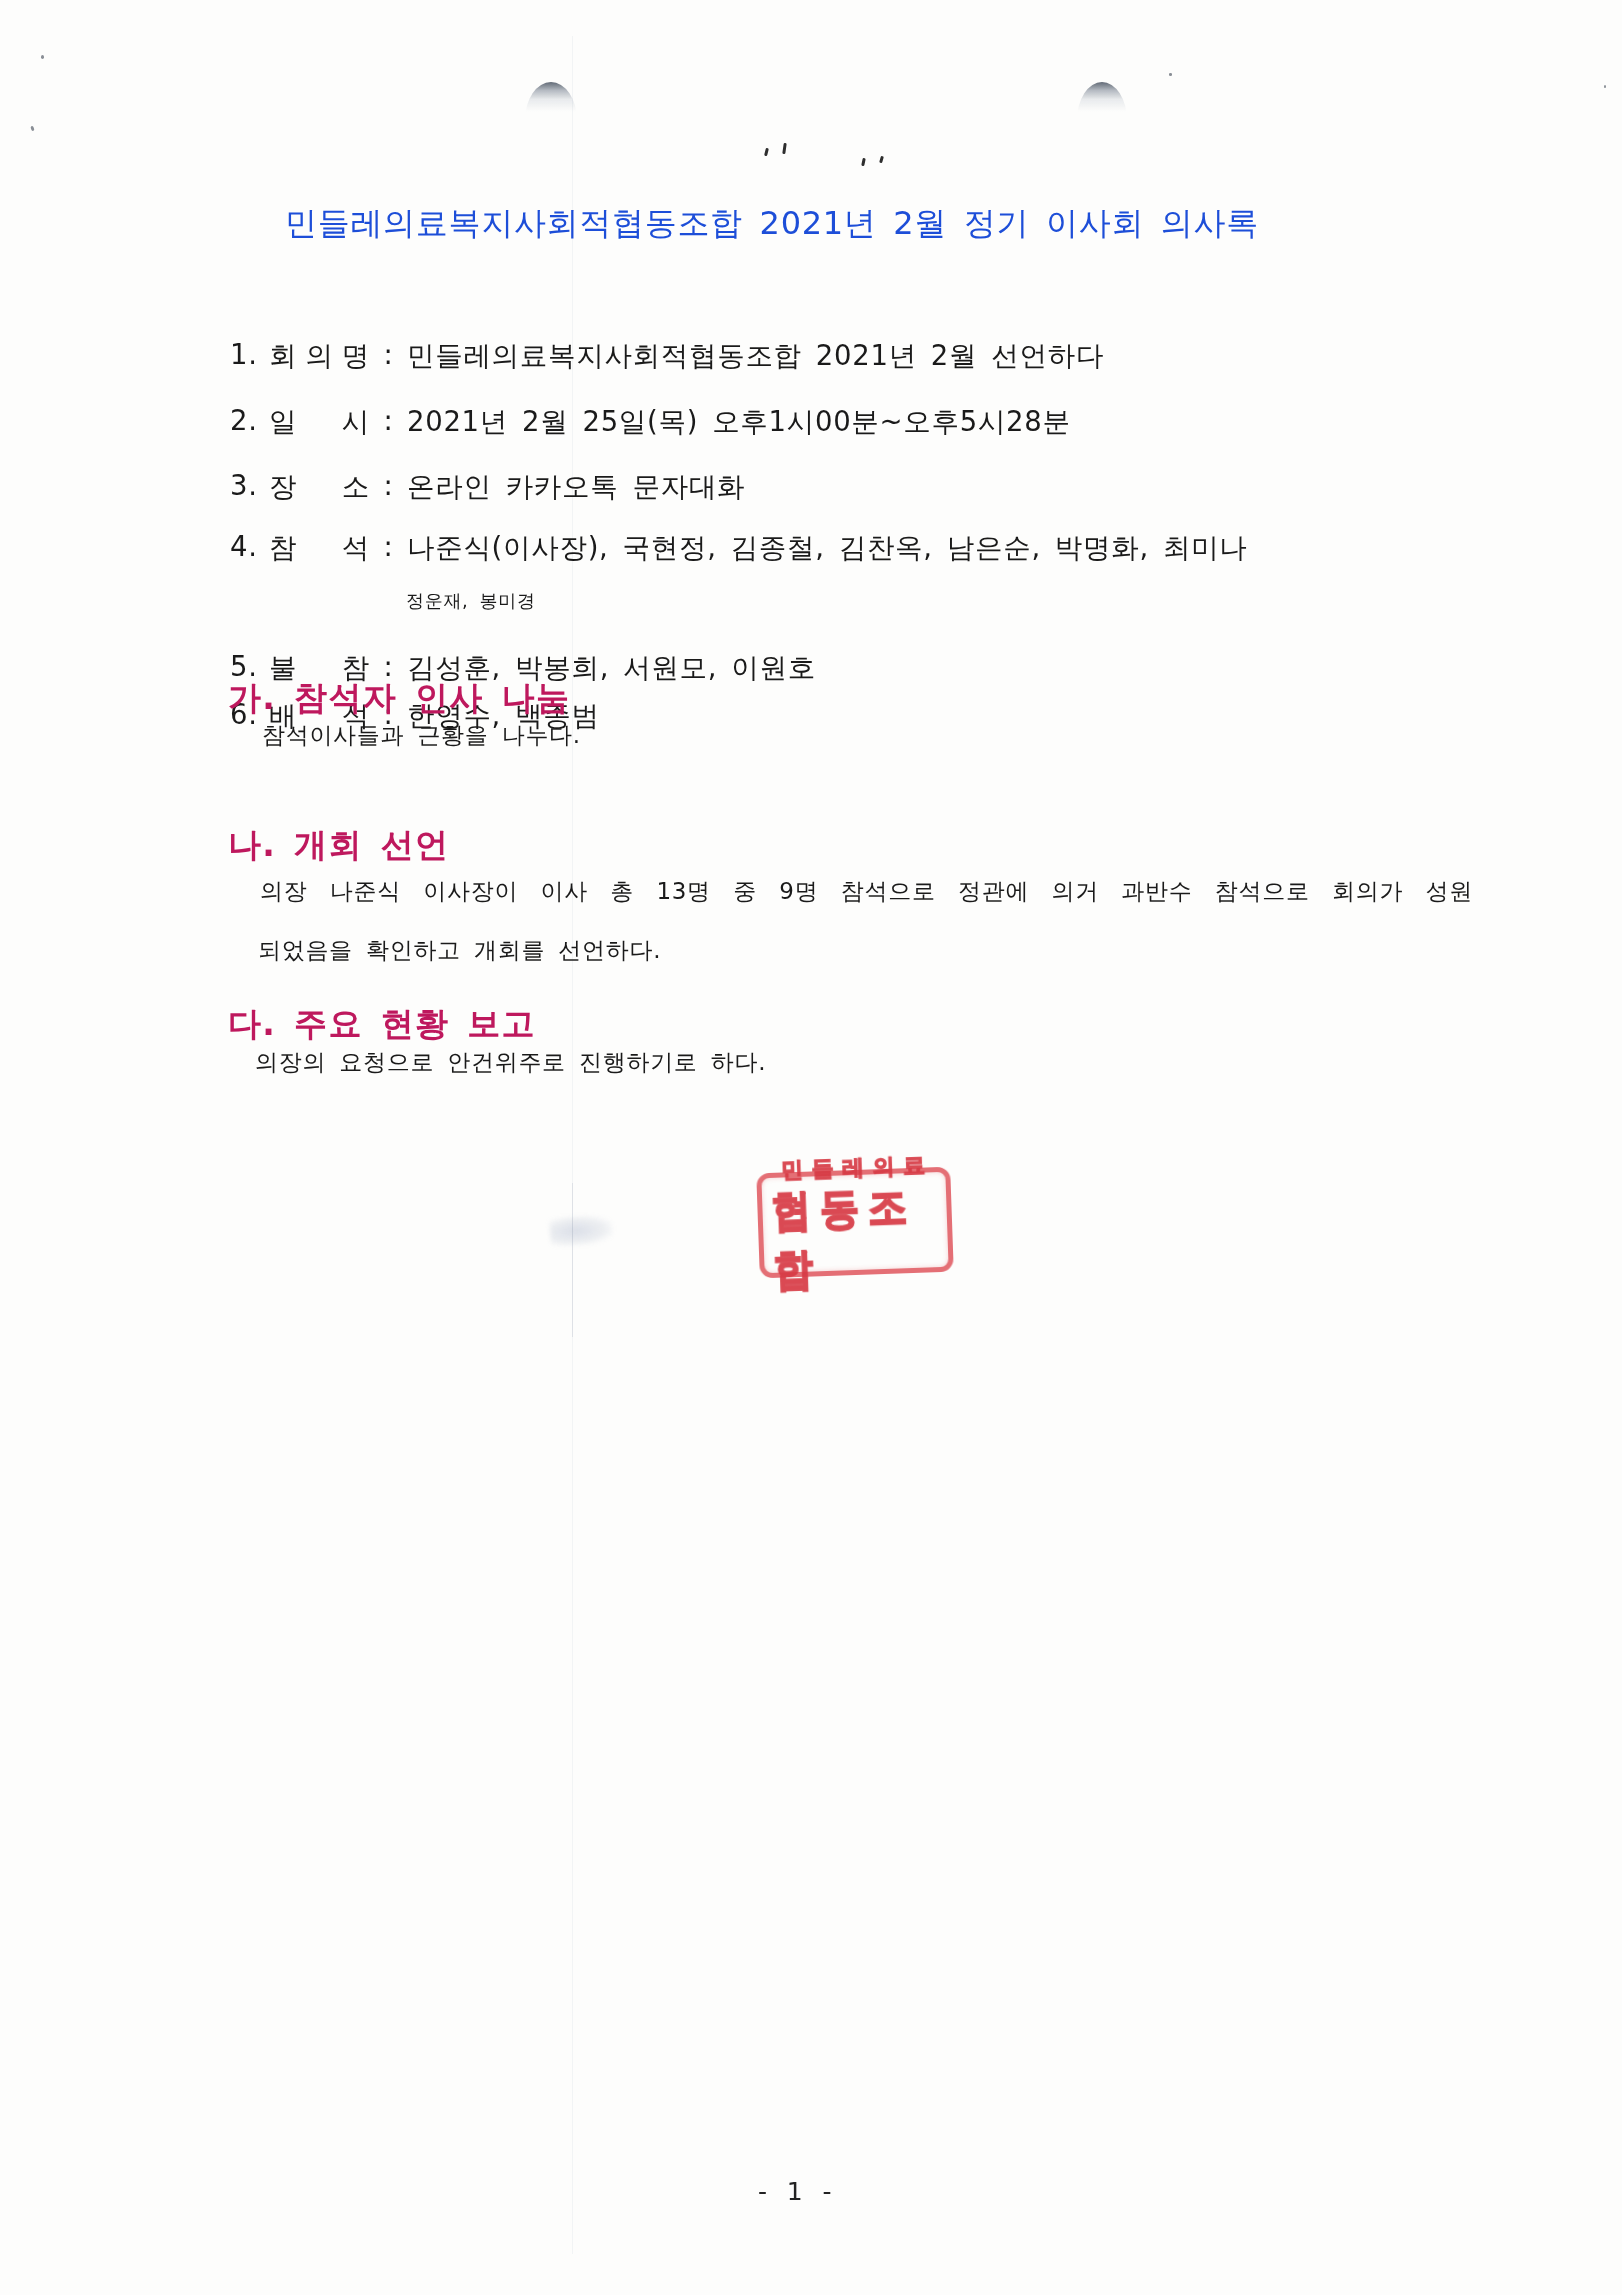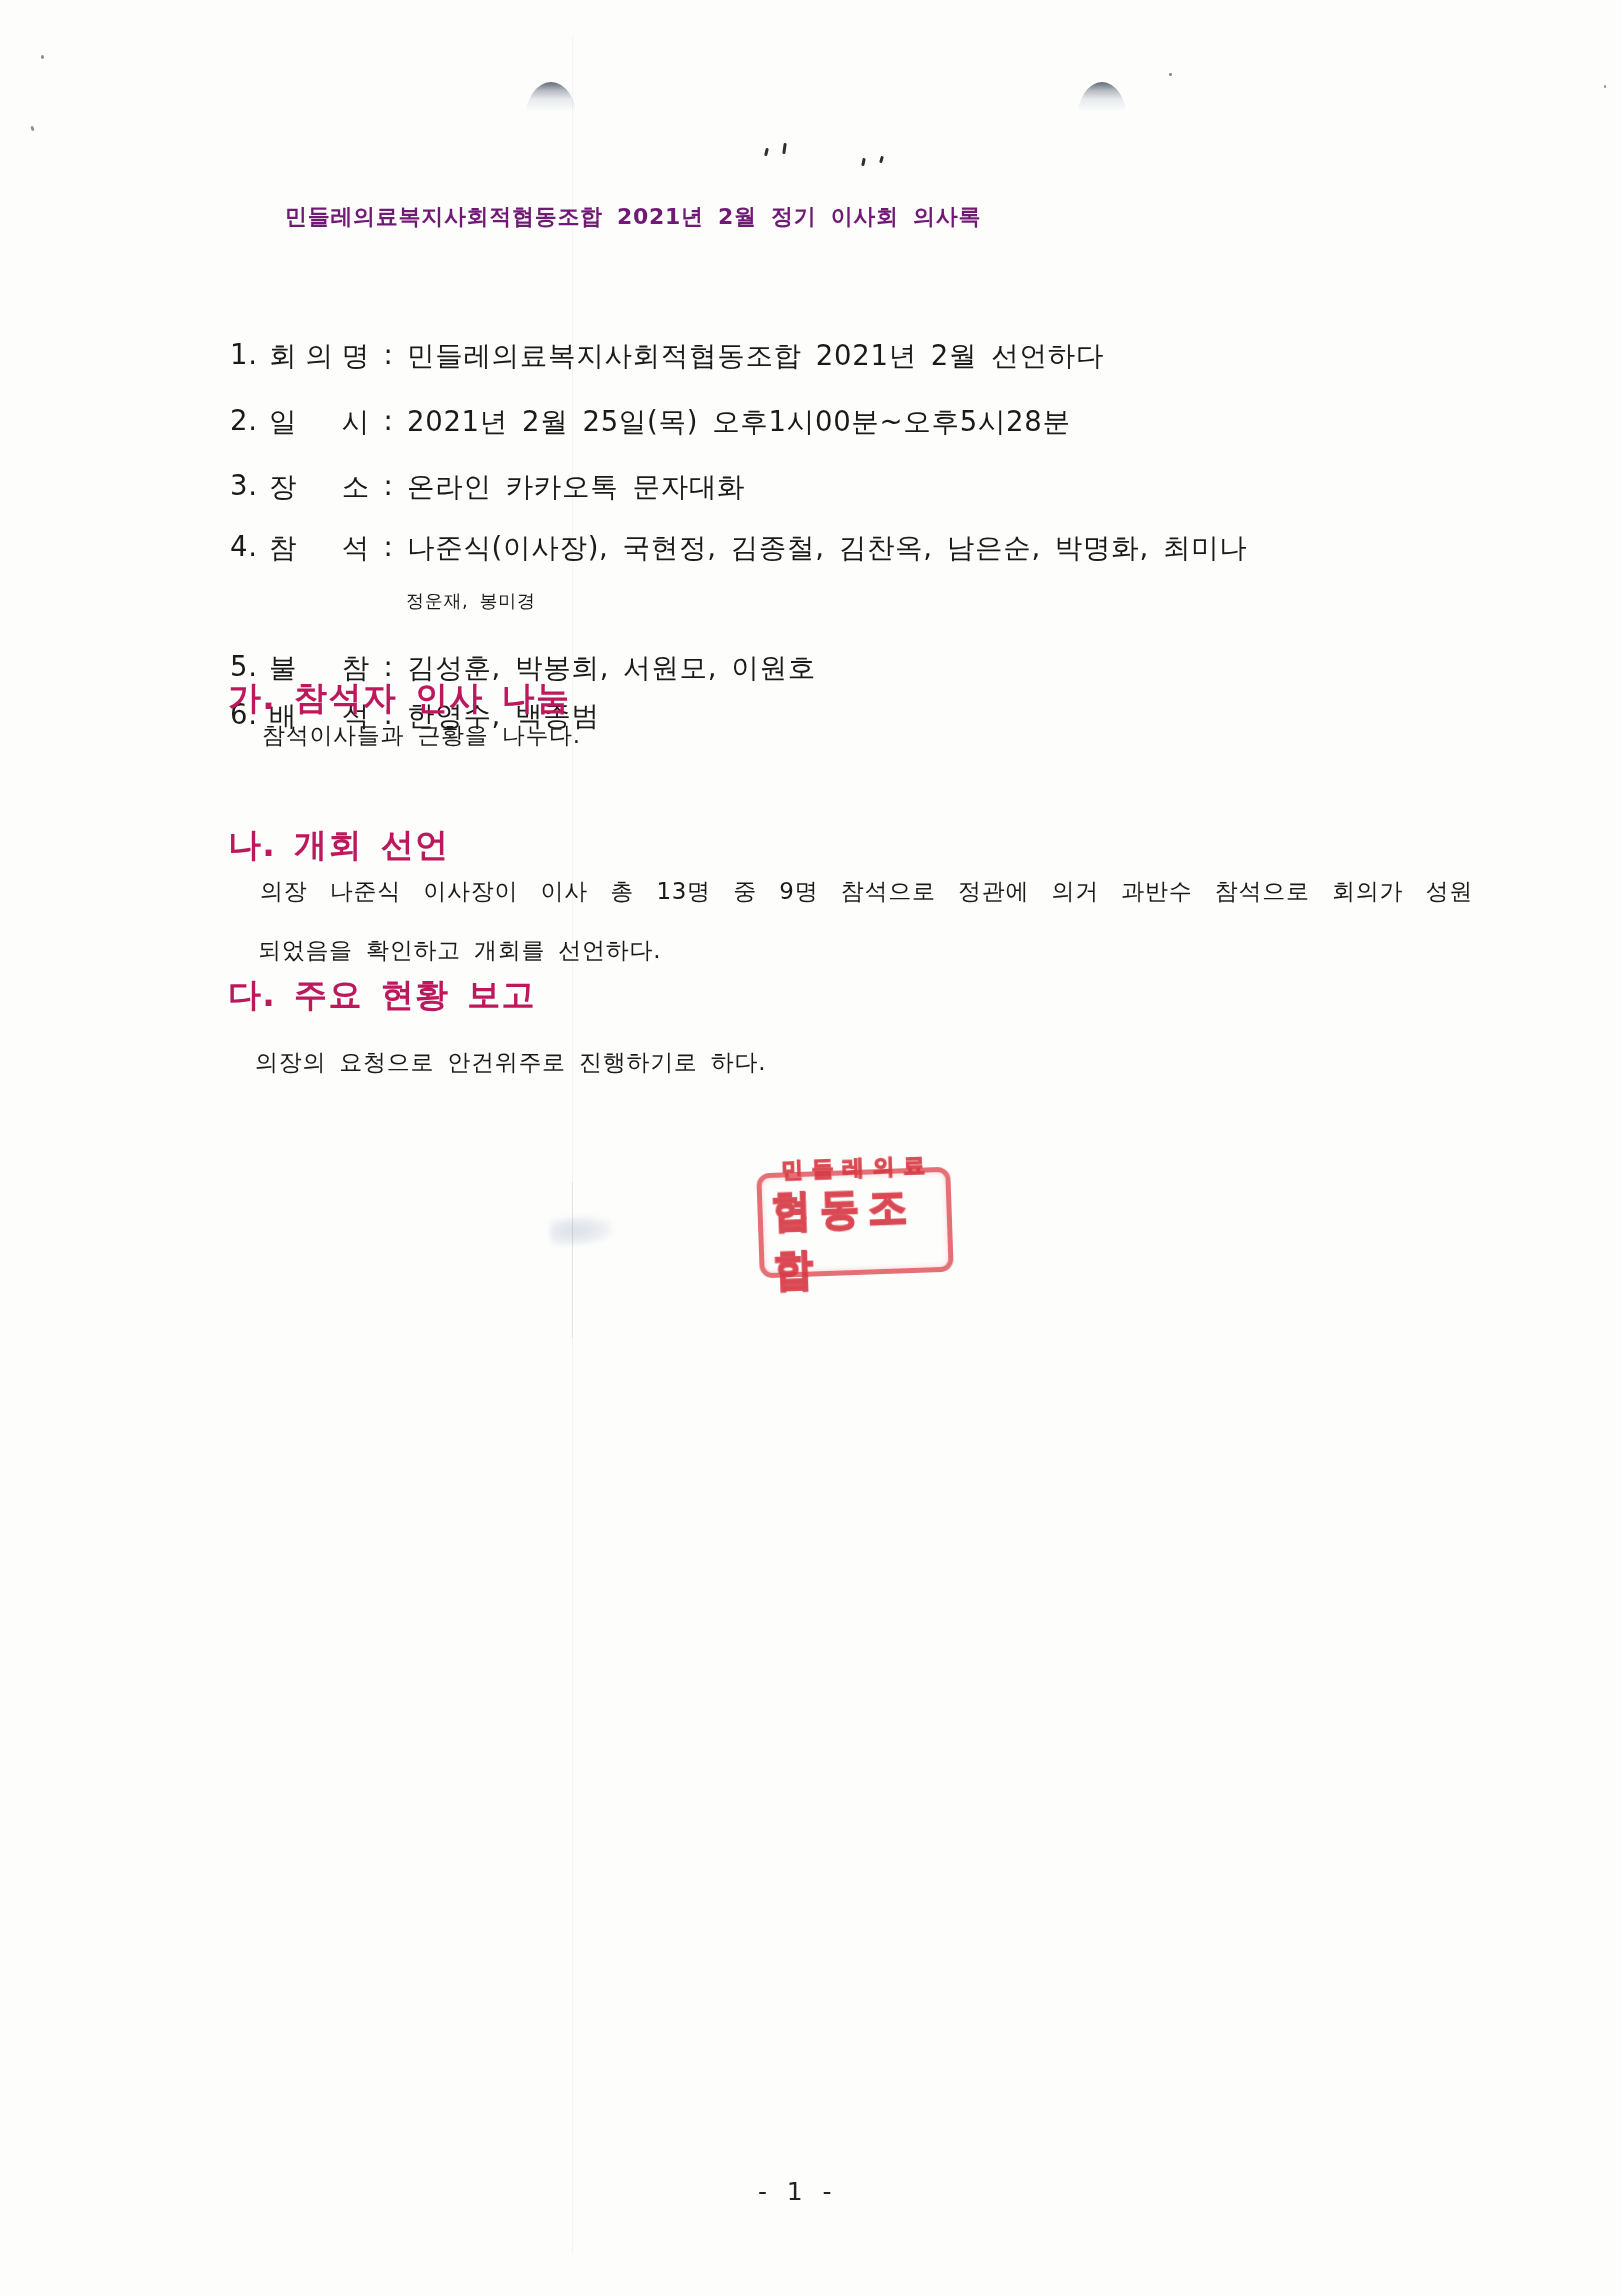--- a/index.html
+++ b/index.html
@@ -61,25 +61,25 @@
     background: radial-gradient(ellipse at 40% 50%, rgba(122,138,170,0.26) 0%, rgba(122,138,170,0.12) 55%, rgba(122,138,170,0) 80%);
     filter: blur(2px);
     transform: rotate(-4deg);
   }
 
   
   .line { position: absolute; white-space: nowrap; line-height: 1.3; }
 
   .doc-title {
     left: 285px; top: 203px;
-    font-size: 22px;
-    font-weight: 700;
+    font-size: 32px;
+    font-weight: 400;
     letter-spacing: 0.7px;
     word-spacing: 5.9px;
-    color: #701a75;
+    color: #1d4ed8;
   }
 
   .meta-row {
     position: absolute;
     left: 230px;
     display: flex;
     align-items: flex-start;
     font-size: 27.5px;
     letter-spacing: 0.7px;
   }
@@ -108,21 +108,21 @@
     font-size: 23px;
     letter-spacing: 0.7px;
     word-spacing: 5.2px;
     left: 262px;
   }
   .h-ga  { top: 677px; }
   .b-ga  { top: 721px; }
   .h-na  { top: 824px; }
   .b-na1 { top: 877px; left: 260px; word-spacing: 14.4px; }
   .b-na2 { top: 936px; left: 258px; }
-  .h-da  { top: 974px; }
+  .h-da  { top: 1003px; }
   .b-da  { top: 1048px; left: 255px; }
 
   .page-num {
     left: 758px; top: 2176px;
     font-size: 25px;
     letter-spacing: 3.3px;
     word-spacing: 5.2px;
     color: #222;
   }
 

